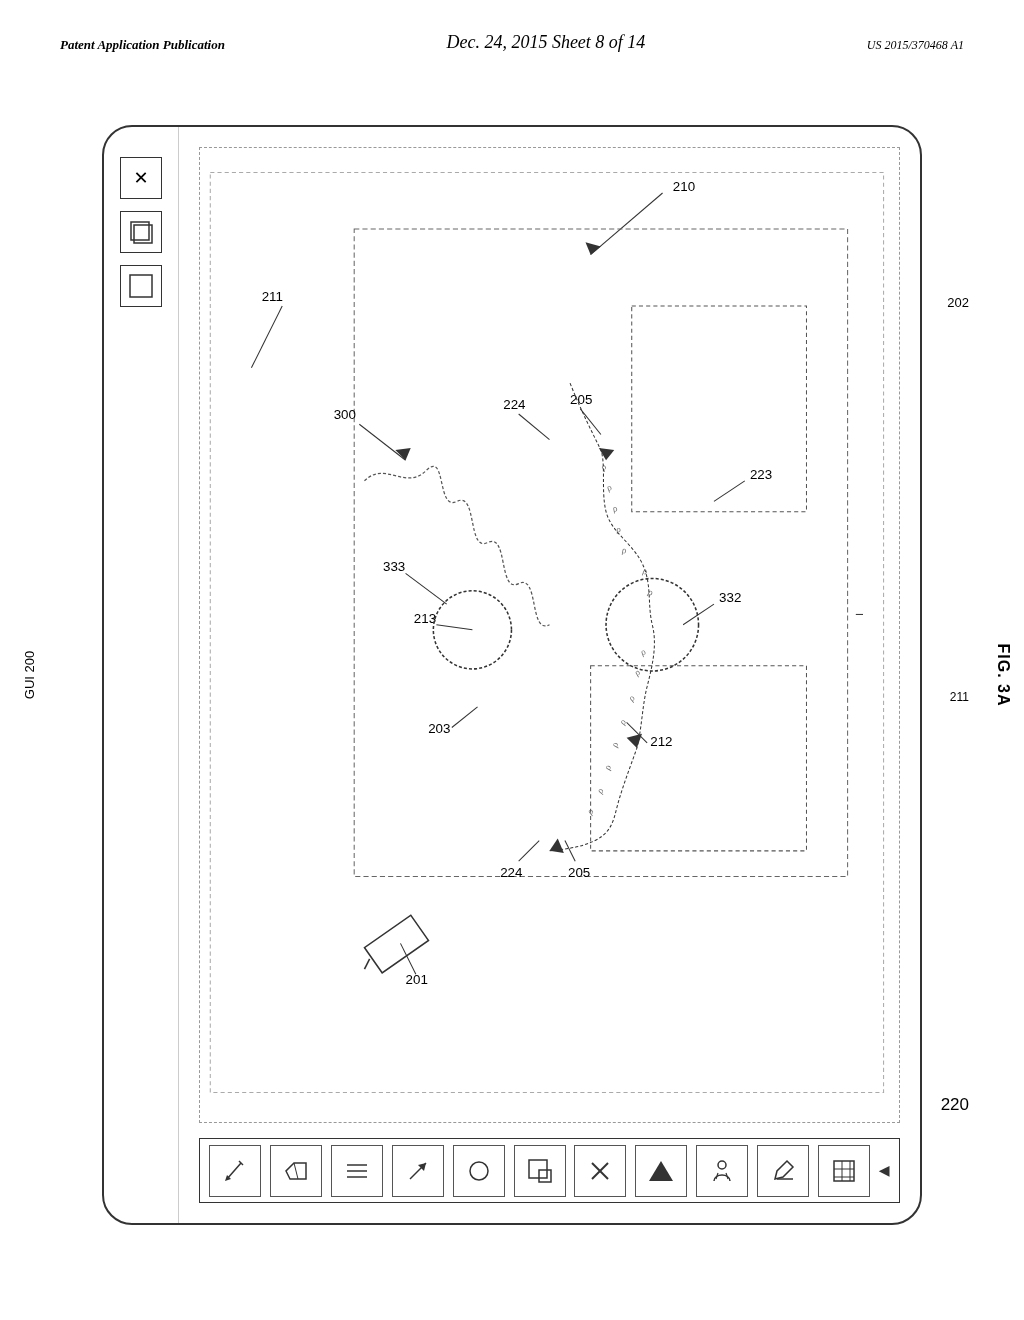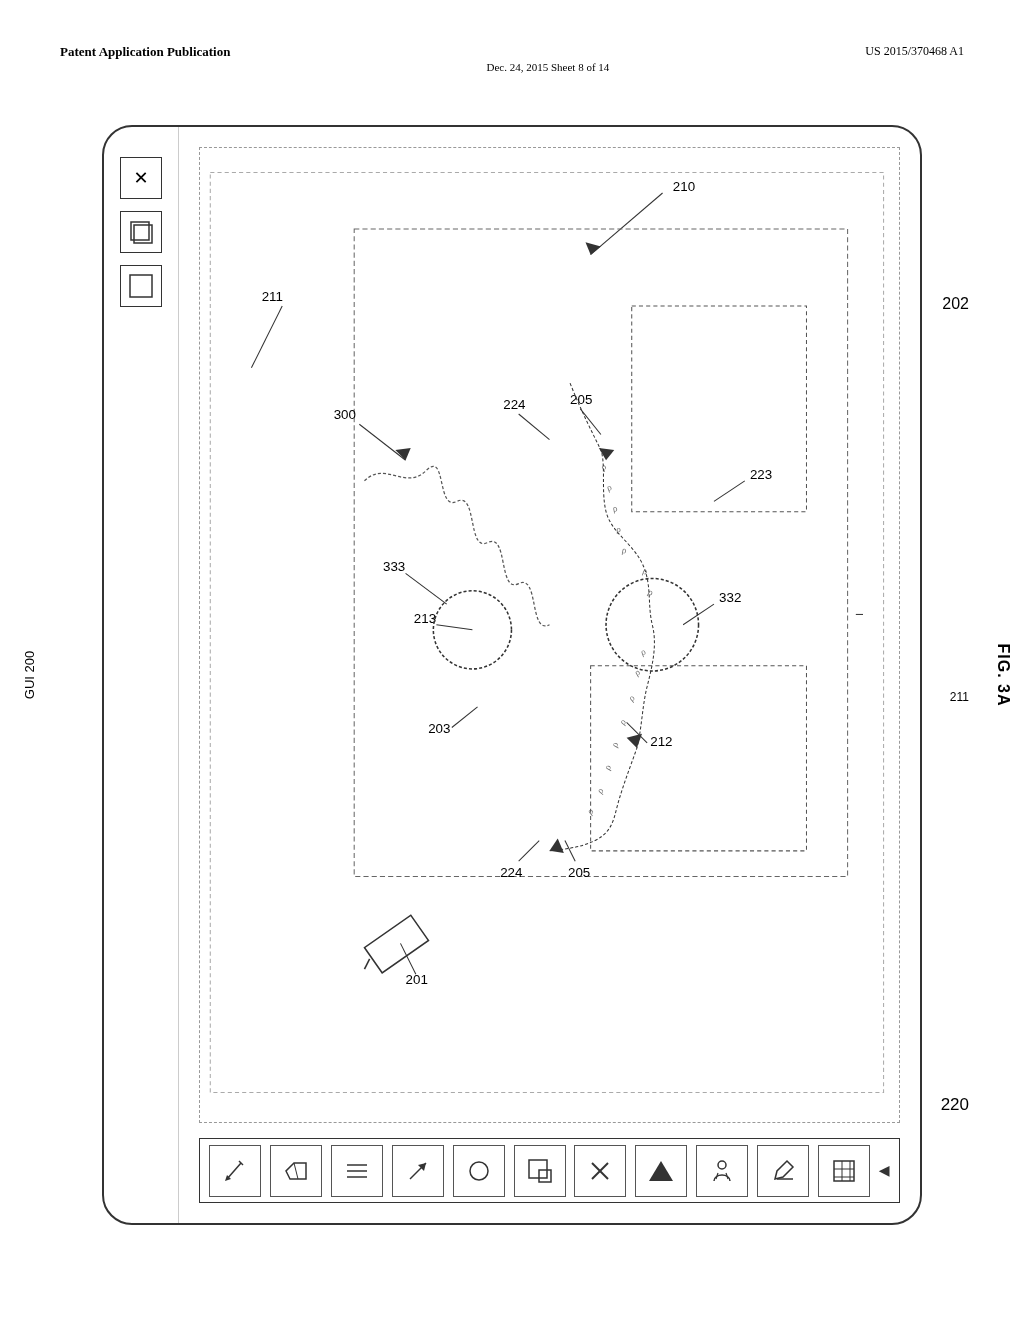--- a/index.html
+++ b/index.html
@@ -8,34 +8,34 @@
       height: 1320px;
       background: #ffffff;
       font-family: 'Times New Roman', Times, serif;
       overflow: hidden;
       position: relative;
     }
 
     
     .header {
       position: absolute;
-      top: 44px;
+      top: 32px;
       left: 60px;
       right: 60px;
       display: flex;
       justify-content: space-between;
-      align-items: flex-start;
+      align-items: flex-end;
+      font-style: italic;
     }
     .header-left {
       font-size: 13px;
       font-weight: bold;
     }
     .header-center {
-      font-size: 11px;
-      margin-top: 17px;
+      font-size: 18px;
     }
     .header-right {
       font-size: 12px;
     }
 
     
     .figure-container {
       position: absolute;
       top: 110px;
       left: 60px;
@@ -158,21 +158,21 @@
   <span class="header-center">Dec. 24, 2015   Sheet 8 of 14</span>
   <span class="header-right">US 2015/370468 A1</span>
 </div>
 
 <div class="figure-container">
 
   <div class="gui-label">GUI 200</div>
 
   <div class="fig-label">FIG. 3A</div>
 
-  <div style="position:absolute; right: -5px; top: 185px; font-size:16px; font-family:Arial,sans-serif;">202</div>
+  <div style="position:absolute; right: -5px; top: 185px; font-size:13px; font-family:Arial,sans-serif;">202</div>
 
   <div style="position:absolute; right: -5px; top: 580px; font-size:12px; font-family:Arial,sans-serif;">211</div>
 
   <div style="position:absolute; right: -5px; bottom: 125px; font-size:17px; font-family:Arial,sans-serif;">220</div>
 
   <div class="device-outer">
 
     <div class="device-sidebar">
       <div class="sidebar-icon">✕</div>
       <div class="sidebar-icon">

